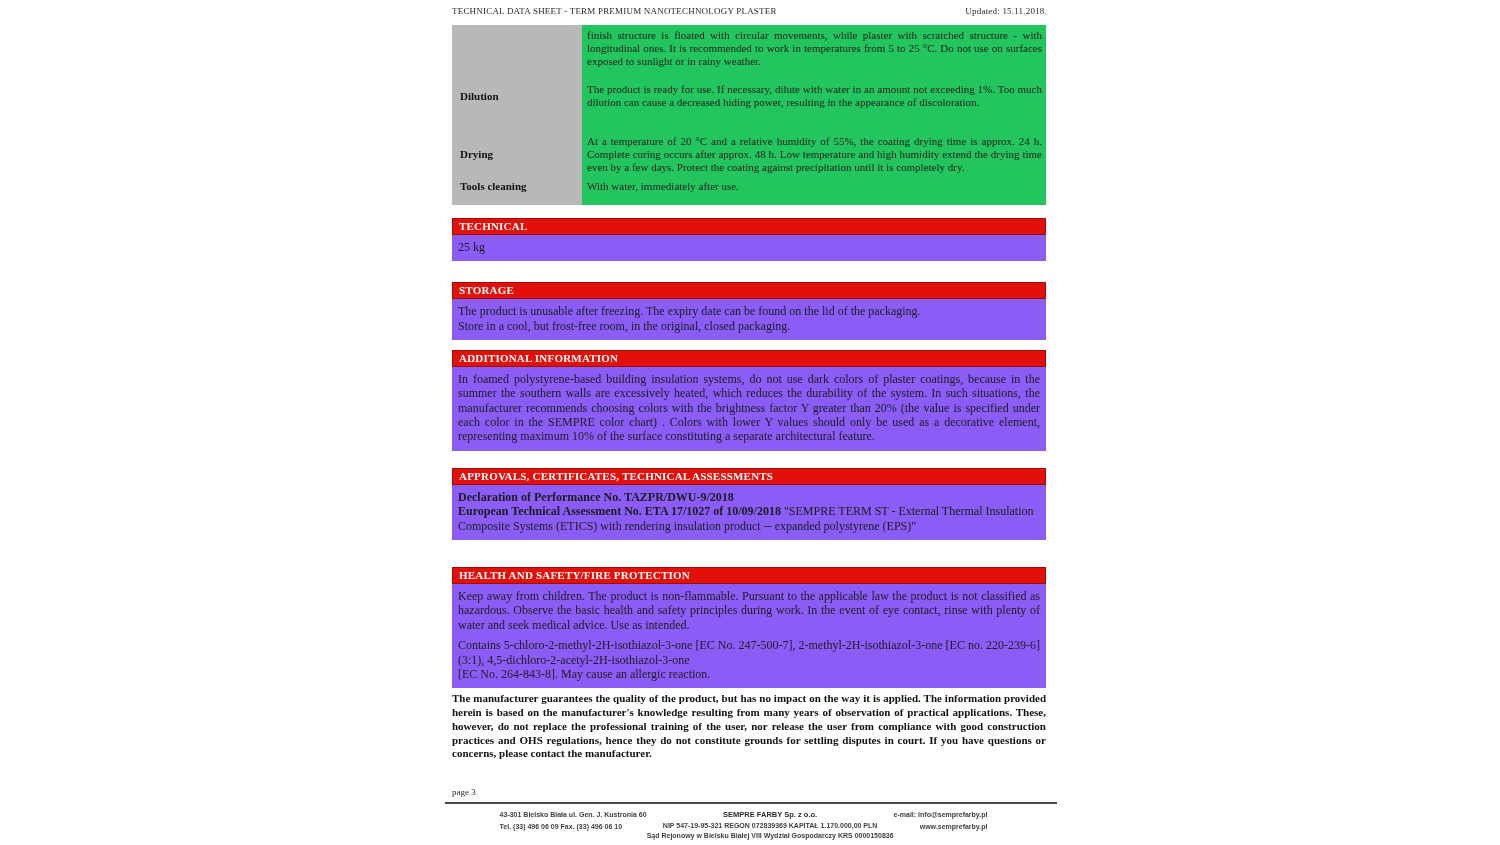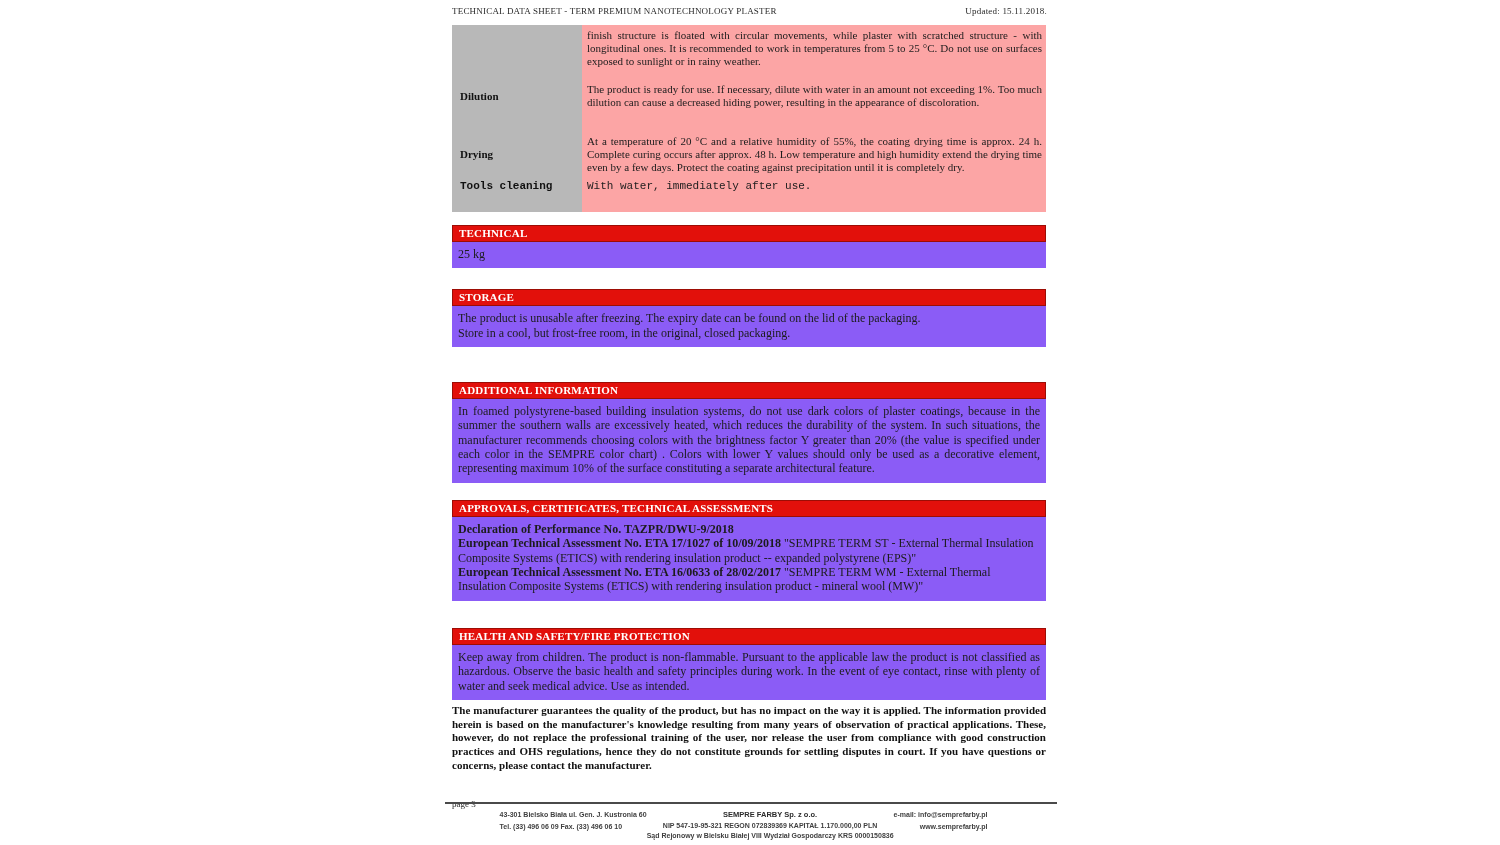--- a/index.html
+++ b/index.html
@@ -23,37 +23,37 @@
 
   .content { margin: 9px 0 0 7px; width: 594px; }
 
   
   .prop-table { display: grid; grid-template-columns: 130px 464px; font-size: 11px; }
   .prop-label {
     background: #b8b8b8; font-weight: bold; color: #111;
     display: flex; align-items: center; padding-left: 8px;
   }
   .prop-text {
-    background: #fca5a5; text-align: justify; line-height: 1.18;
+    background: #22c55e; text-align: justify; line-height: 1.18;
     padding-left: 5px; padding-right: 4px;
   }
   .pt-r1 { padding-top: 4px;  padding-bottom: 7px; }
   .pt-r2 { padding-top: 8px;  padding-bottom: 18px; }
   .pt-r3 { padding-top: 8px;  padding-bottom: 3px; }
-  .pt-r4 { padding-top: 3px;  padding-bottom: 19px; font-family: Liberation Mono, monospace; }
+  .pt-r4 { padding-top: 3px;  padding-bottom: 12px; }
 
   
   .section-bar {
     background: #e2100b; border: 1px solid #9d0d05;
     color: #ffffff; font-weight: bold; font-size: 11px;
     height: 17px; line-height: 15px; padding-left: 6px; letter-spacing: 0.2px;
   }
   .m-pack  { margin-top: 13px; }
   .m-stor  { margin-top: 21px; }
-  .m-addl  { margin-top: 35px; }
+  .m-addl  { margin-top: 10px; }
   .m-appr  { margin-top: 17px; }
   .m-hlth  { margin-top: 27px; }
 
   .section-body {
     background: #8b5cf6; font-size: 12px; line-height: 1.2;
     padding: 5px 6px 7px 6px;
   }
   .section-body p { margin: 0; }
   .just { text-align: justify; }
   .gap-top { margin-top: 6px !important; }
@@ -122,26 +122,27 @@
 
     <div class="section-bar m-addl">ADDITIONAL INFORMATION</div>
     <div class="section-body">
       <p class="just">In foamed polystyrene-based building insulation systems, do not use dark colors of plaster coatings, because in the summer the southern walls are excessively heated, which reduces the durability of the system. In such situations, the manufacturer recommends choosing colors with the brightness factor Y greater than 20% (the value is specified under each color in the SEMPRE color chart) . Colors with lower Y values should only be used as a decorative element, representing maximum 10% of the surface constituting a separate architectural feature.</p>
     </div>
 
     <div class="section-bar m-appr">APPROVALS, CERTIFICATES, TECHNICAL ASSESSMENTS</div>
     <div class="section-body">
       <p class="approval-item"><span class="b">Declaration of Performance No. TAZPR/DWU-9/2018</span> <span></span></p>
       <p class="approval-item"><span class="b">European Technical Assessment No. ETA 17/1027 of 10/09/2018</span> <span>"SEMPRE TERM ST - External Thermal Insulation Composite Systems (ETICS) with rendering insulation product -- expanded polystyrene (EPS)"</span></p>
-      <p class="approval-item"><span class="b">European Technical Assessment No. ETA 16/0633 of 28/02/2017</span> <span>"SEMPRE TERM WM - External Thermal Insulation Composite Systems (ETICS) with rendering insulation product - mineral wool (MW)"</span></p>
     </div>
 
     <div class="section-bar m-hlth">HEALTH AND SAFETY/FIRE PROTECTION</div>
     <div class="section-body">
       <p class="just">Keep away from children. The product is non-flammable. Pursuant to the applicable law the product is not classified as hazardous. Observe the basic health and safety principles during work. In the event of eye contact, rinse with plenty of water and seek medical advice. Use as intended.</p>
+      <p class="just gap-top prewrap">Contains 5-chloro-2-methyl-2H-isothiazol-3-one [EC No. 247-500-7], 2-methyl-2H-isothiazol-3-one [EC no. 220-239-6] (3:1), 4,5-dichloro-2-acetyl-2H-isothiazol-3-one
+[EC No. 264-843-8]. May cause an allergic reaction.</p>
     </div>
 
     <p class="disclaimer">The manufacturer guarantees the quality of the product, but has no impact on the way it is applied. The information provided herein is based on the manufacturer's knowledge resulting from many years of observation of practical applications. These, however, do not replace the professional training of the user, nor release the user from compliance with good construction practices and OHS regulations, hence they do not constitute grounds for settling disputes in court. If you have questions or concerns, please contact the manufacturer.</p>
 
     <div class="page-number">page 3</div>
   </div>
 </div>
 
 <div class="footer">
   <div class="footer-left">

